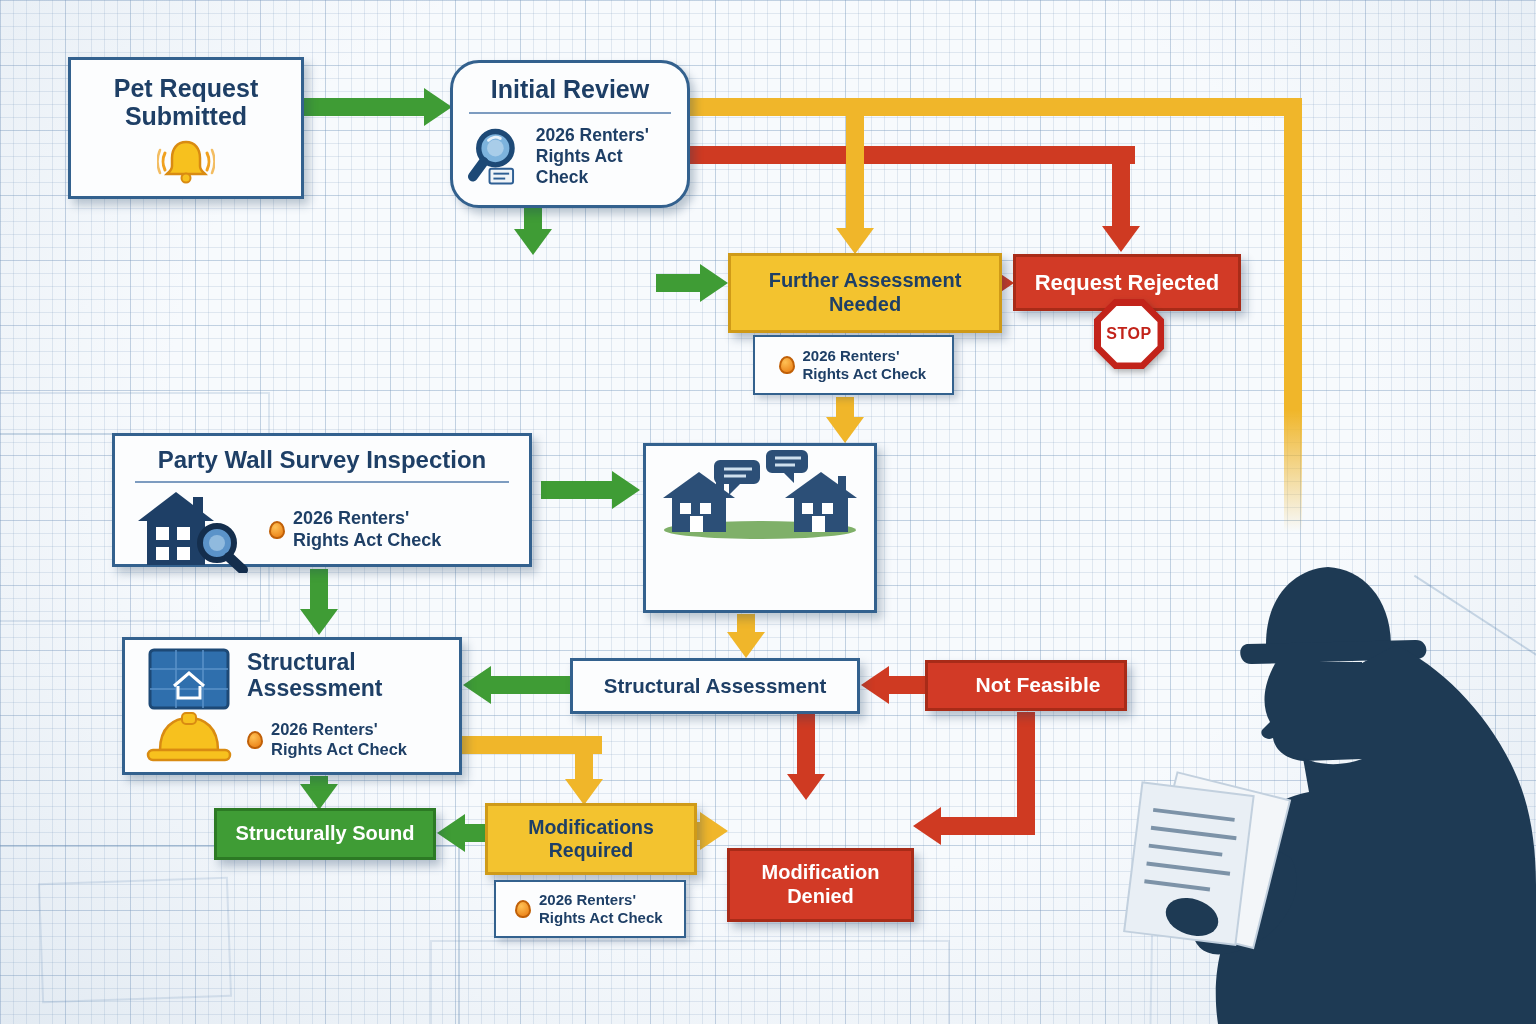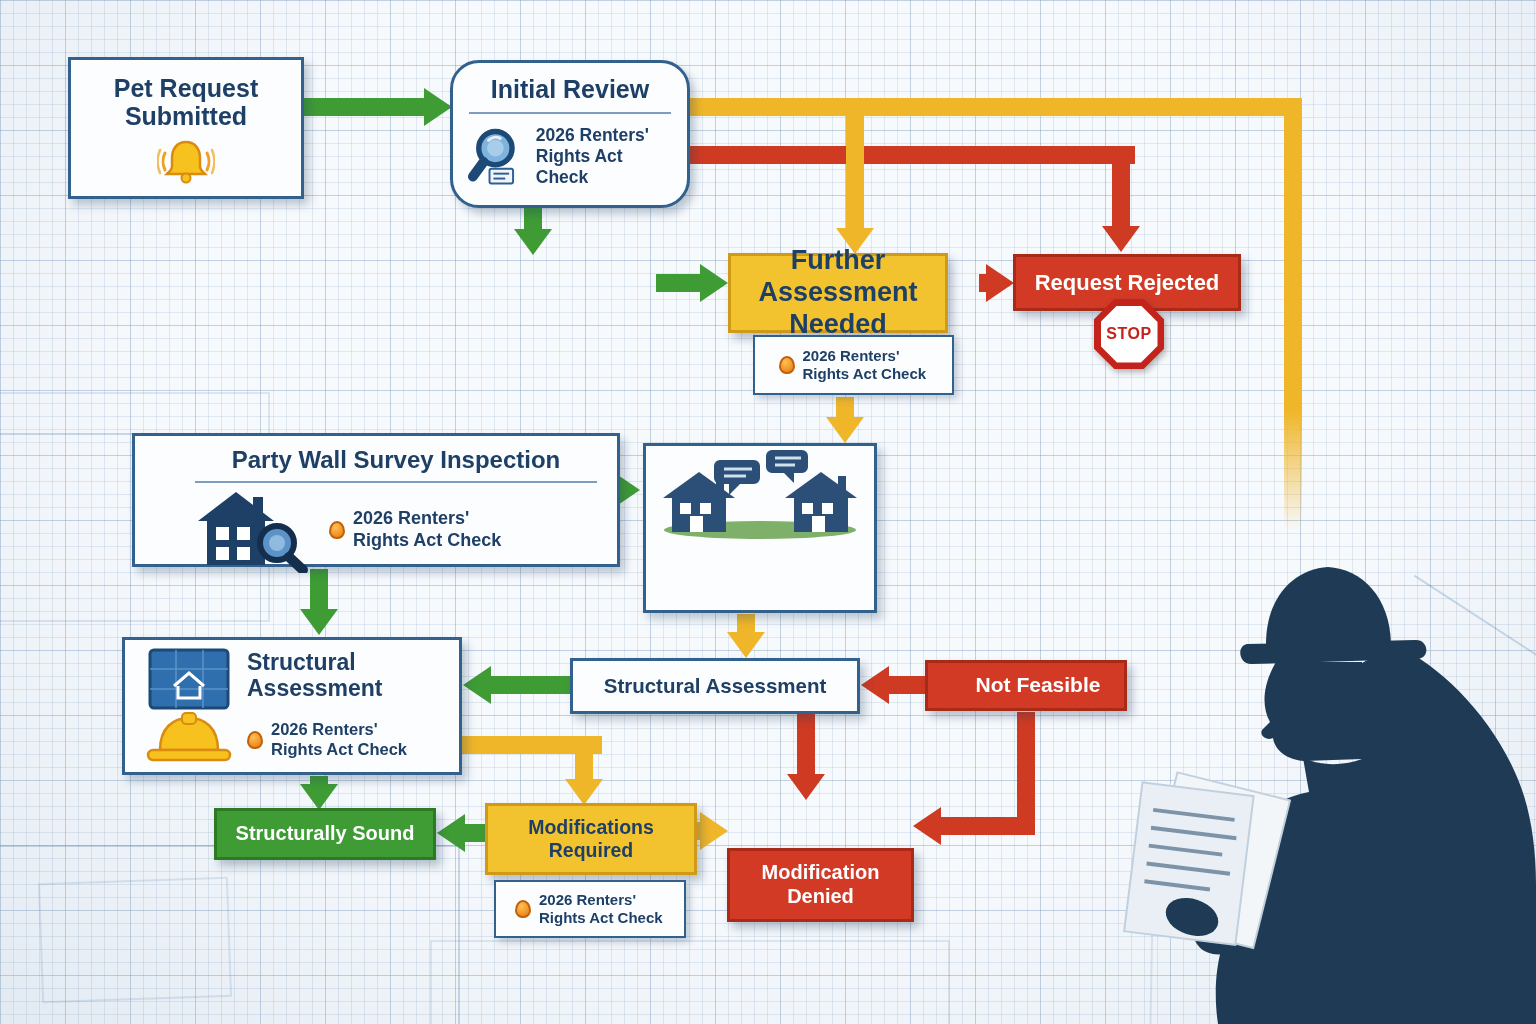--- a/index.html
+++ b/index.html
@@ -153,42 +153,42 @@
         <circle cx="31" cy="25" r="17" fill="#7db3dd" stroke="#1d4976" stroke-width="5.5"></circle>
         <circle cx="31" cy="25" r="8.5" fill="#a9cde9"></circle>
         <path d="M24 17 A10 10 0 0 1 36 15" stroke="#e6f1fa" stroke-width="3" fill="none" stroke-linecap="round"></path>
         <line x1="19" y1="39" x2="8" y2="54" stroke="#1d4976" stroke-width="10" stroke-linecap="round"></line>
       </svg>
       <div class="check-text" style="font-size:17.5px;width:144px;">2026 Renters' Rights Act Check</div>
     </div>
   </div>
 
 
-  <div class="pill yellowbox" style="left:728px;top:253px;width:220px;height:80px;font-size:27px;padding:0 24px;">
+  <div class="pill yellowbox" style="left:728px;top:253px;width:274px;height:80px;font-size:20px;padding:0 24px;">
     <span>Further Assessment Needed</span>
   </div>
   <div class="box sub" style="left:753px;top:335px;width:201px;height:60px;">
     <div class="check">
       <span class="pin"></span>
       <span class="check-text" style="font-size:15px;width:126px;">2026 Renters' Rights Act Check</span>
     </div>
   </div>
 
   <div class="pill red" style="left:1013px;top:254px;width:228px;height:57px;font-size:22px;">
     <span>Request Rejected</span>
   </div>
   <div class="stopsign" style="left:1094px;top:299px;">
     <div class="oct outer">
         <div class="oct inner">
       <span>STOP</span>
     </div>
       </div>
   </div>
 
-  <div class="box" style="left:132px;top:433px;width:488px;height:134px;padding-left:40px;">
+  <div class="box" style="left:112px;top:433px;width:420px;height:134px;">
     <div class="title rule" style="font-size:24px;margin:0 20px;padding:10px 0 7px;">Party Wall Survey Inspection</div>
     <div style="display:flex;align-items:center;padding:4px 10px 0 18px;gap:14px;">
       <svg width="122" height="86" viewBox="0 0 122 86">
         <rect x="14" y="32" width="58" height="46" fill="#1e3f66"></rect>
         <path d="M5 34 L43 5 L81 34 Z" fill="#1e3f66"></path>
         <rect x="60" y="10" width="10" height="16" fill="#1e3f66"></rect>
         <rect x="23" y="40" width="13" height="13" fill="#ffffff"></rect>
         <rect x="44" y="40" width="13" height="13" fill="#ffffff"></rect>
         <rect x="23" y="60" width="13" height="13" fill="#ffffff"></rect>
         <rect x="44" y="60" width="13" height="13" fill="#ffffff"></rect>

